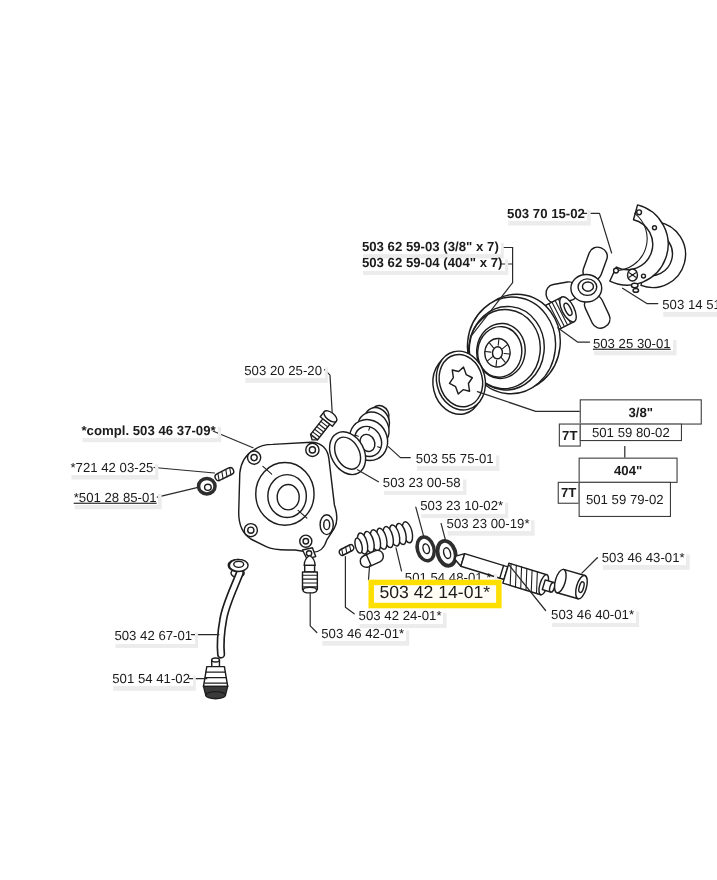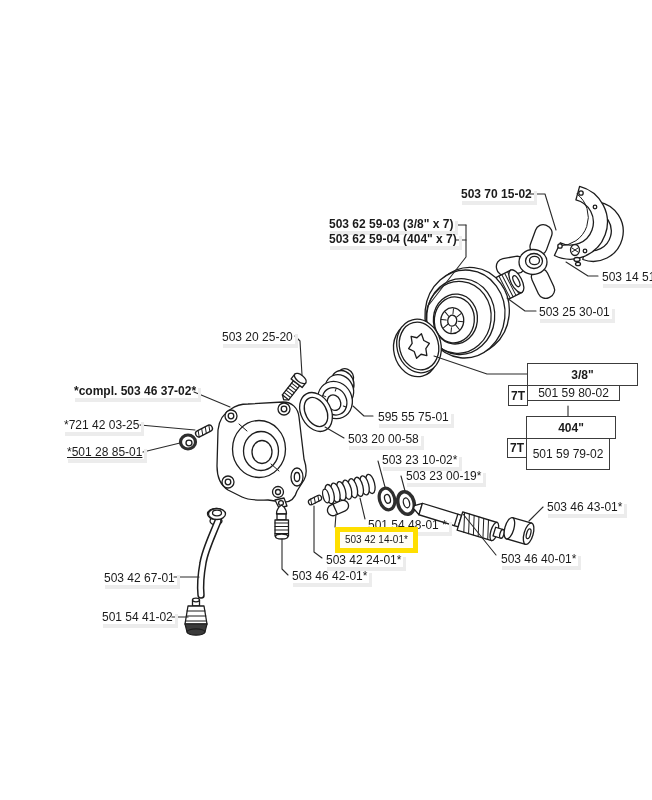--- a/index.html
+++ b/index.html
@@ -9,21 +9,21 @@
   }
   .stage svg { position:absolute; left:0; top:0; }
   .lbl {
     position:absolute; font-size:12px; line-height:14px; white-space:nowrap;
     color:#1b1b1b; box-shadow:3px 4px 0 #ececec; padding:0 2px; letter-spacing:0px;
   }
   .lbl.b { font-weight:bold; }
   .hlbox {
     position:absolute; left:303px; top:527px;
     border:5px solid #ffdf00; background:#fffdf4;
-    font-size:10px; line-height:14px; white-space:nowrap; padding:1px 5px;
+    font-size:16px; line-height:14px; white-space:nowrap; padding:1px 5px;
   }
   .tcell {
     position:absolute; border:1.4px solid #3c3c3c; background:#fff;
     display:flex; align-items:center; justify-content:center;
     font-size:12px; line-height:12px; box-sizing:border-box;
   }
   .tcell.b { font-weight:bold; }
   
   .ln { fill:none; stroke:#1d1d1d; stroke-width:1.3; stroke-linejoin:round; stroke-linecap:round; }
   .fw { fill:#ffffff; stroke:#1d1d1d; stroke-width:1.3; stroke-linejoin:round; }
@@ -250,27 +250,27 @@
       <polyline class="leader" points="464,555 431,514"></polyline>
       <polyline class="leader" points="142,577 167,577"></polyline>
       <polyline class="leader" points="140,617 156,617"></polyline>
     </g>
   </svg>
 
   <div class="lbl b" style="left:427px; top:187px;">503 70 15-02</div>
   <div class="lbl b" style="left:295px; top:217px;">503 62 59-03 (3/8" x 7)</div>
   <div class="lbl b" style="left:295px; top:232px;">503 62 59-04 (404" x 7)</div>
   <div class="lbl" style="left:568px; top:270px;">503 14 51-01</div>
-  <div class="lbl" style="left:505px; top:305px;">503 25 30-01</div>
+  <div class="lbl" style="left:505px; top:305px;text-decoration:underline;">503 25 30-01</div>
   <div class="lbl" style="left:188px; top:330px;">503 20 25-20</div>
-  <div class="lbl b" style="left:40px; top:384px;">*compl. 503 46 37-02*</div>
+  <div class="lbl b" style="left:40px; top:384px;">*compl. 503 46 37-09*</div>
   <div class="lbl" style="left:30px; top:418px;">*721 42 03-25</div>
   <div class="lbl" style="left:33px; top:445px;text-decoration:underline;">*501 28 85-01</div>
-  <div class="lbl" style="left:344px; top:410px;">595 55 75-01</div>
-  <div class="lbl" style="left:314px; top:432px;">503 20 00-58</div>
+  <div class="lbl" style="left:344px; top:410px;">503 55 75-01</div>
+  <div class="lbl" style="left:314px; top:432px;">503 23 00-58</div>
   <div class="lbl" style="left:348px; top:453px;">503 23 10-02*</div>
   <div class="lbl" style="left:372px; top:469px;">503 23 00-19*</div>
   <div class="lbl" style="left:334px; top:518px;">501 54 48-01 *</div>
   <div class="hlbox" style="border-color: rgb(255, 223, 0);">
     <span>503 42 14-01*</span>
   </div>
   <div class="lbl" style="left:292px; top:553px;">503 42 24-01*</div>
   <div class="lbl" style="left:258px; top:569px;">503 46 42-01*</div>
   <div class="lbl" style="left:513px; top:500px;">503 46 43-01*</div>
   <div class="lbl" style="left:467px; top:552px;">503 46 40-01*</div>

